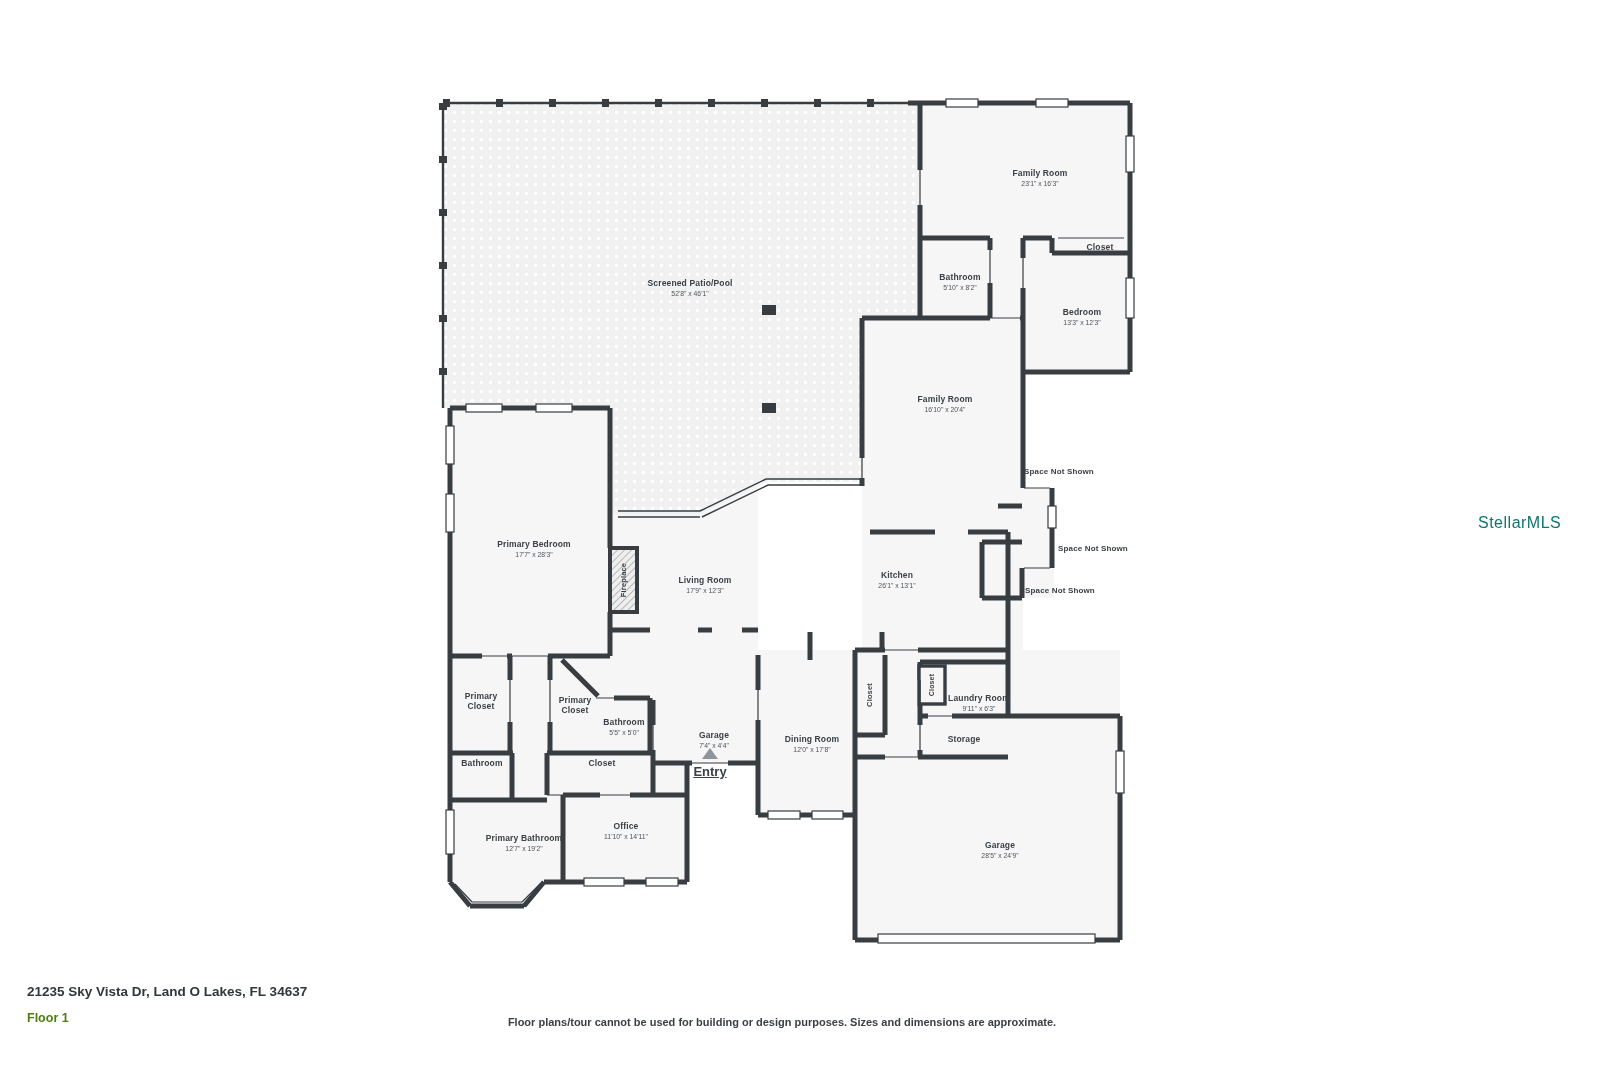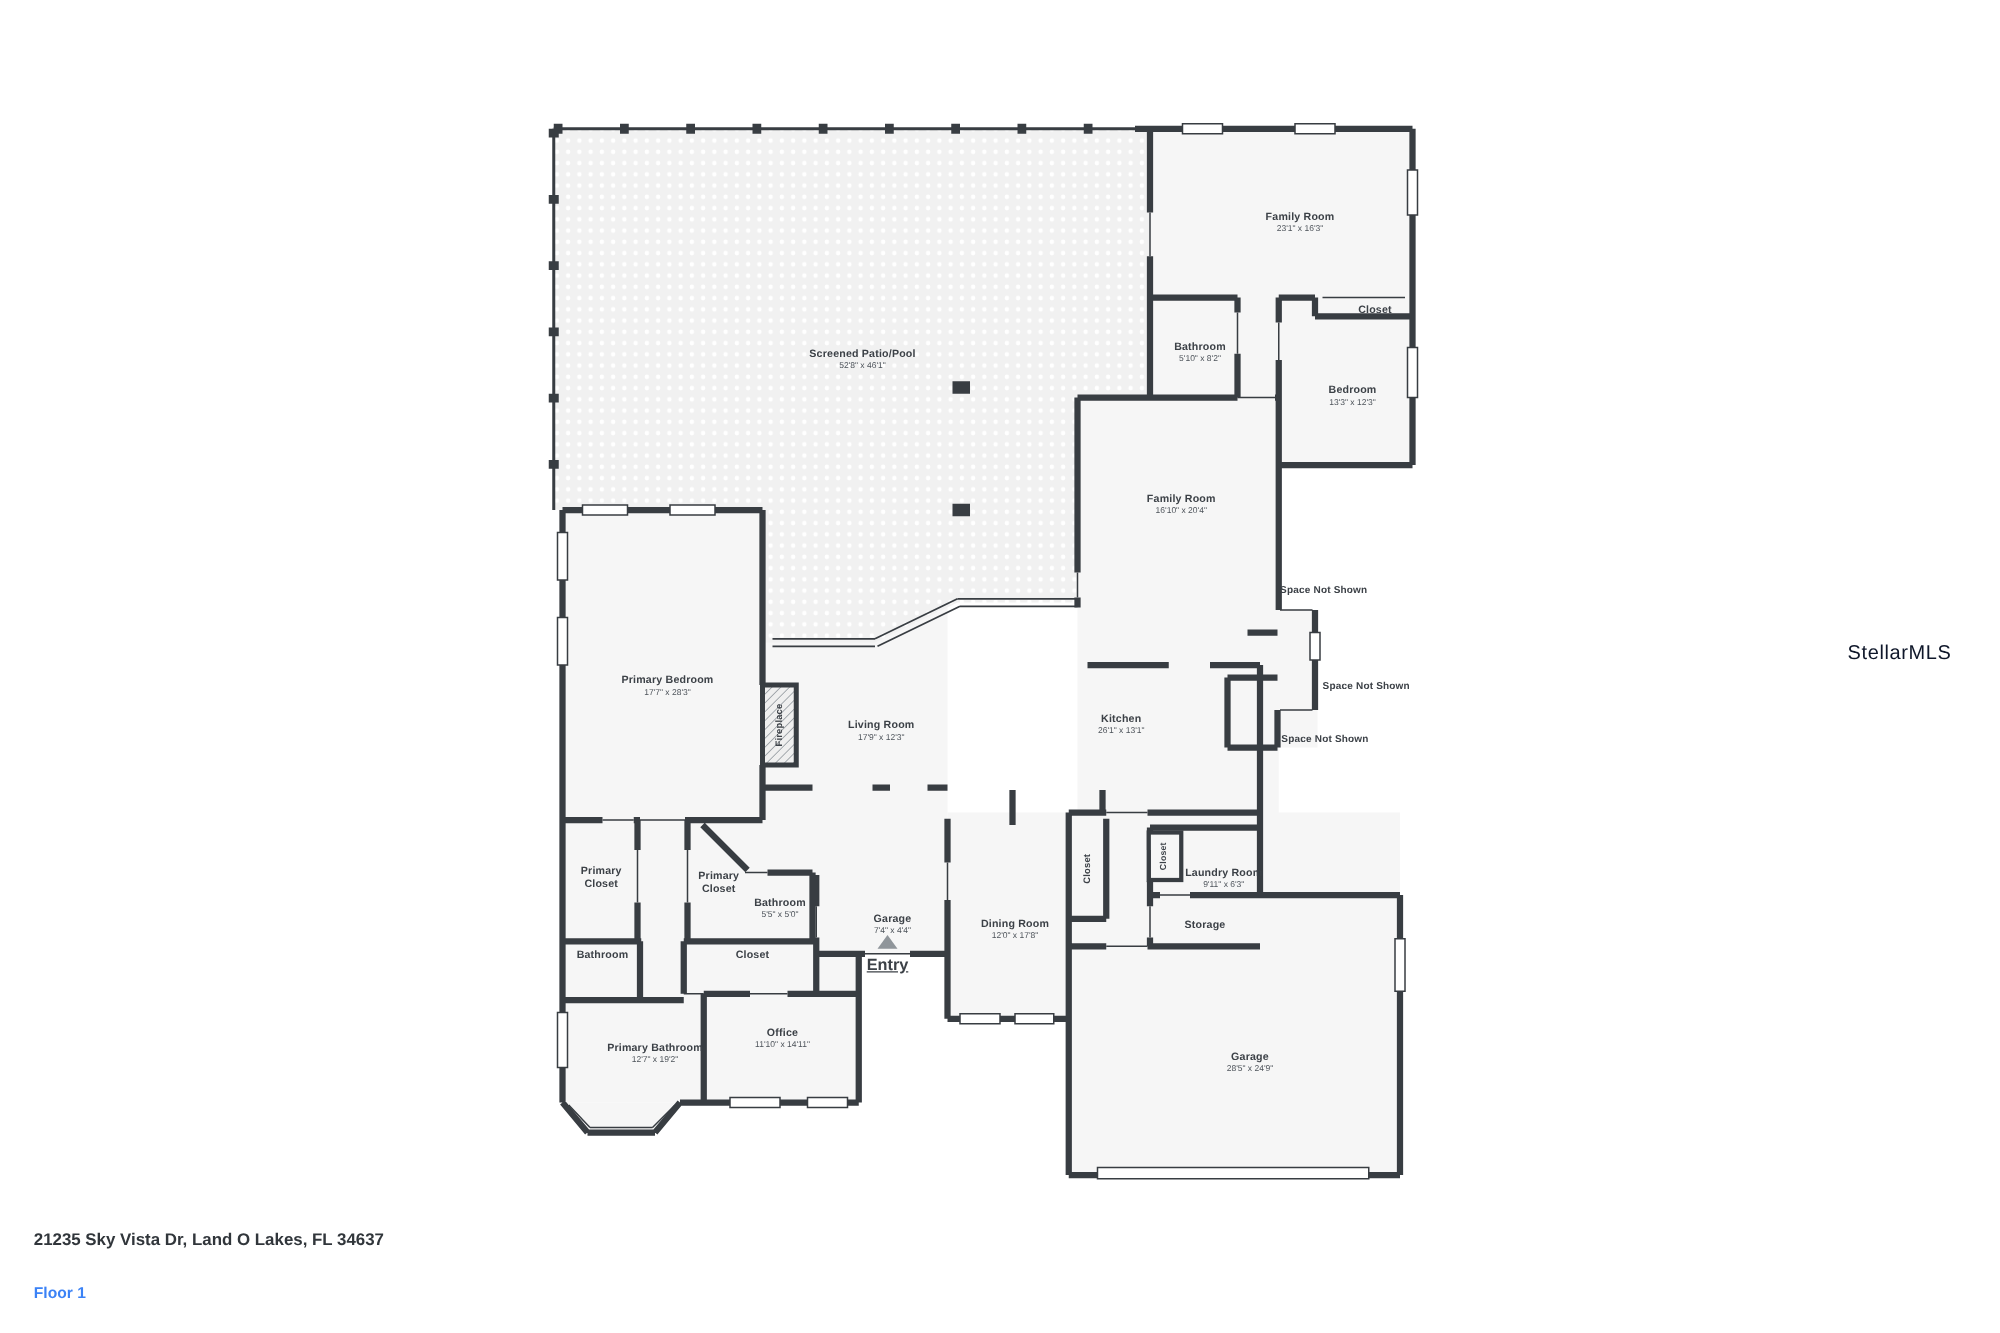--- a/index.html
+++ b/index.html
@@ -6,25 +6,25 @@
   #stage{position:relative;width:1600px;height:1066px;background:#ffffff;overflow:hidden;
          font-family:"Liberation Sans",sans-serif;}
   #plan-svg{position:absolute;left:0;top:0;}
   .lbl{position:absolute;transform:translate(-50%,-50%);text-align:center;color:#3c4147;
        font-size:8.5px;font-weight:700;letter-spacing:.15px;white-space:nowrap;line-height:1.15;}
   .lbl .dims{display:block;font-weight:400;font-size:6.8px;color:#4d535a;margin-top:1px;letter-spacing:0;}
   .vert{transform:translate(-50%,-50%) rotate(-90deg);}
   .wrap{white-space:normal;width:43px;}
   .sns{font-size:8px;}
   #address{position:absolute;left:27px;top:984px;font-size:13.5px;font-weight:700;color:#31363b;}
-  #floor-label{position:absolute;left:27px;top:1011px;font-size:12.5px;font-weight:700;color:#3b82f6;margin-top:16px;}
+  #floor-label{position:absolute;left:27px;top:1011px;font-size:12.5px;font-weight:700;color:#4d7c0f;}
   #disclaimer{position:absolute;left:0;top:1016px;width:1564px;text-align:center;
               font-size:11px;font-weight:700;color:#3a3f44;}
   #watermark{position:absolute;left:1478px;top:514px;font-size:16px;font-weight:400;
-             color:#0f172a;letter-spacing:.5px;}
+             color:#0f766e;letter-spacing:.5px;}
   #entry-label{position:absolute;transform:translate(-50%,0);font-size:13px;font-weight:700;color:#3c4147;text-decoration:underline;}
 </style>
 </head>
 <body>
 
 <div id="stage">
 
   <svg id="plan-svg" width="1600" height="1066" viewBox="0 0 1600 1066">
     <defs>
       <pattern id="dots" width="9" height="9" patternUnits="userSpaceOnUse">
@@ -239,14 +239,15 @@
     <span>Primary Bathroom</span>
     <span class="dims">12'7" x 19'2"</span>
   </div>
   <div class="lbl" style="left:1000px;top:850px">
     <span>Garage</span>
     <span class="dims">28'5" x 24'9"</span>
   </div>
 
   <div id="address">21235 Sky Vista Dr, Land O Lakes, FL 34637</div>
   <div id="floor-label">Floor 1</div>
+  <div id="disclaimer">Floor plans/tour cannot be used for building or design purposes. Sizes and dimensions are approximate.</div>
   <div id="watermark">StellarMLS</div>
 </div>
 
 </body></html>

